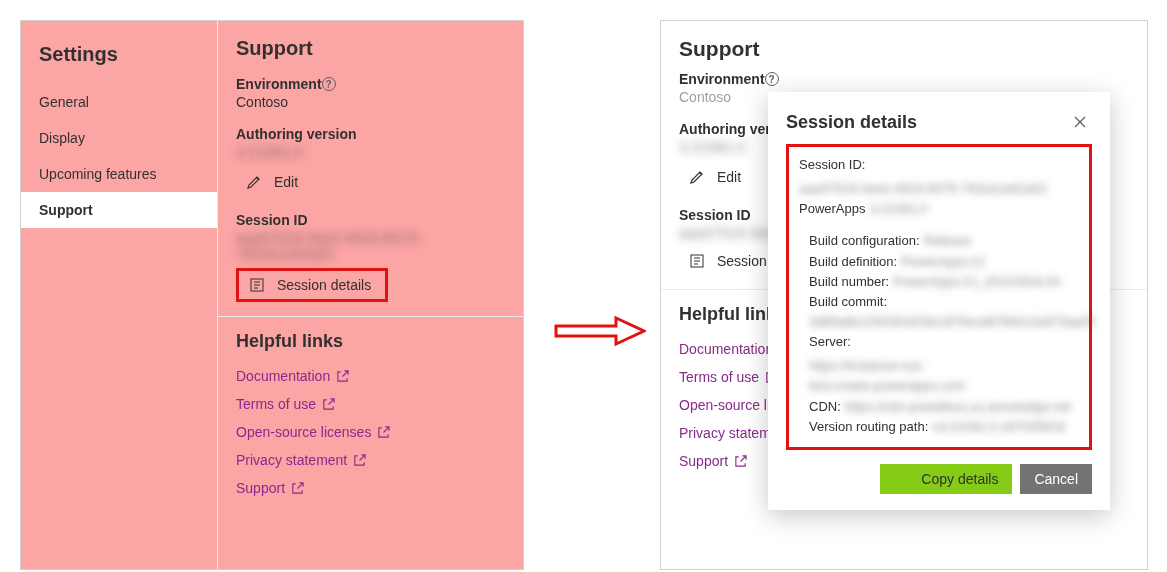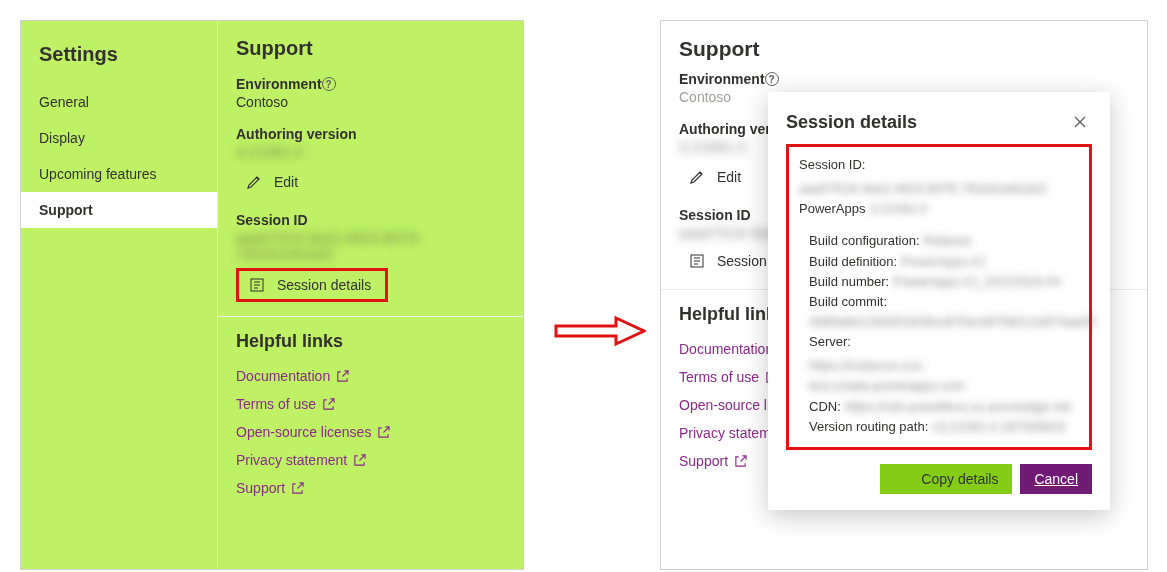--- a/index.html
+++ b/index.html
@@ -16,21 +16,21 @@
 
   
   .panel-left {
     position: absolute;
     left: 20px;
     top: 20px;
     width: 504px;
     height: 550px;
     border: 1px solid #d2d0ce;
     display: flex;
-    background: #bef264;
+    background: #fca5a5;
   }
   .sidebar {
     width: 196px;
     padding-top: 16px;
   }
   .sidebar h1 {
     font-size: 20px;
     font-weight: 600;
     padding: 6px 18px 18px 18px;
   }
@@ -179,21 +179,21 @@
   .dialog-actions {
     display:flex; justify-content:flex-end; gap:8px; margin-top:14px;
   }
   .btn {
     padding: 7px 14px;
     font-size: 14px;
     border: none;
     cursor: pointer;
   }
   .btn-secondary { background:#84cc16; color:#323130;padding-left:41px; }
-  .btn-primary   { background:#701a75; color:#fff;text-decoration:underline; }
+  .btn-primary   { background:#737373; color:#fff; }
 </style>
 </head>
 <body>
 
 <div class="panel-left">
   <aside class="sidebar">
     <h1>Settings</h1>
     <div class="nav-item">General</div>
     <div class="nav-item">Display</div>
     <div class="nav-item">Upcoming features</div>

